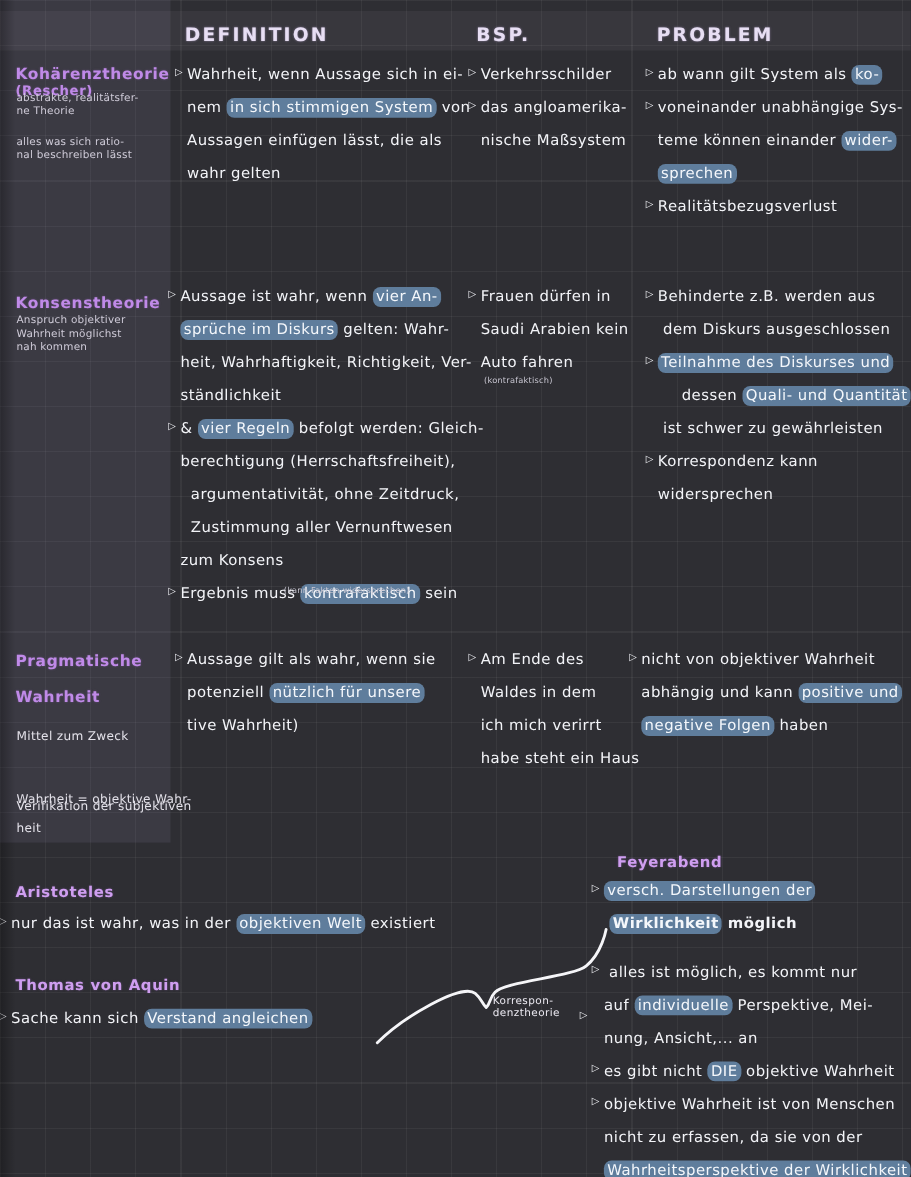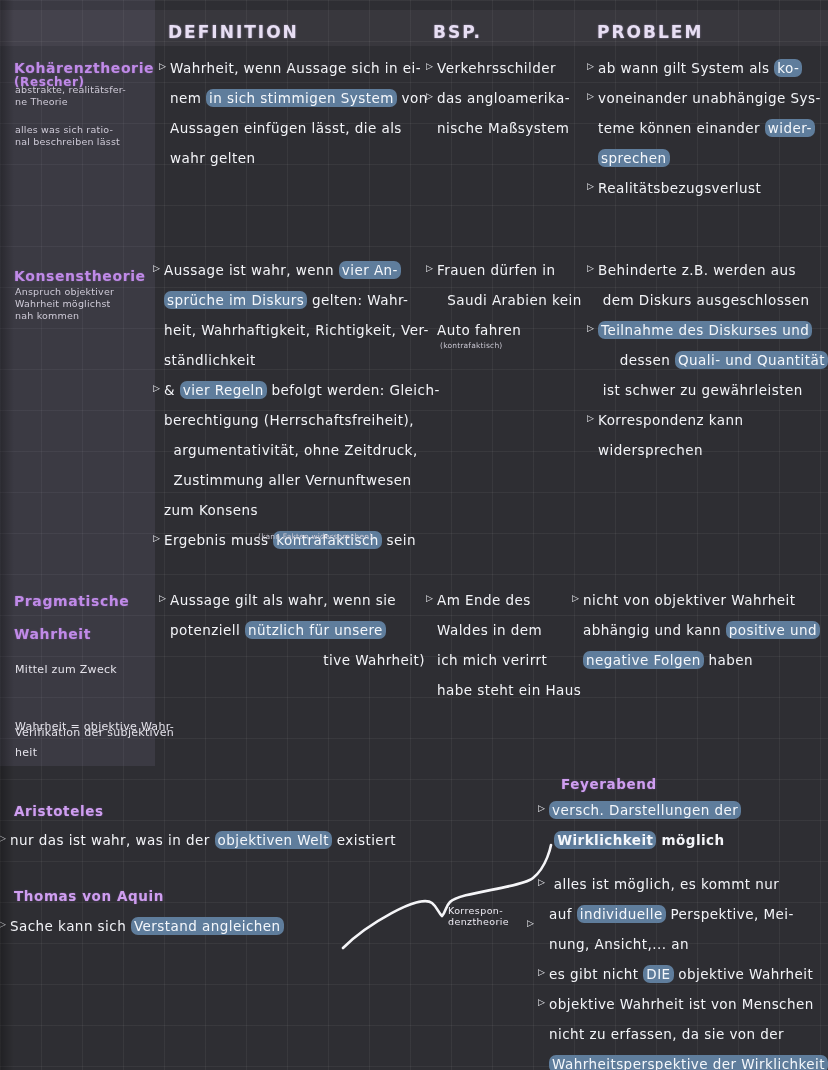--- a/index.html
+++ b/index.html
@@ -156,21 +156,21 @@
       <div class="line" style="position: relative; margin-bottom: 14px;"><span>berechtigung (Herrschaftsfreiheit),</span></div>
       <div class="line" style="position: relative; margin-bottom: 14px;"><span>  argumentativität, ohne Zeitdruck,</span></div>
       <div class="line" style="position: relative; margin-bottom: 14px;"><span>  Zustimmung aller Vernunftwesen</span></div>
       <div class="line" style="position: relative; margin-bottom: 14px;"><span>zum Konsens</span></div>
       <div class="line" style="position: relative; margin-bottom: 14px;"><span class="bullet" style="left: -11px; top: -2px;">▷</span><span>Ergebnis muss </span><span class="hl">kontrafaktisch</span><span> sein</span></div>
     </div>
   <div class="tiny" style="left:258px;top:532px;">(kann Fakten widersprechen)</div>
 
   <div style="position:absolute;left:437px;top:262px;width:155px;">
       <div class="line" style="position: relative; margin-bottom: 14px;"><span class="bullet" style="left: -11px; top: -2px;">▷</span><span>Frauen dürfen in</span></div>
-      <div class="line" style="position: relative; margin-bottom: 14px; text-align: center;"><span>Saudi Arabien kein</span></div>
+      <div class="line" style="position: relative; margin-bottom: 14px;"><span>Saudi Arabien kein</span></div>
       <div class="line" style="position: relative; margin-bottom: 14px;"><span>Auto fahren</span></div>
     </div>
   <div class="tiny" style="left:440px;top:341px;">(kontrafaktisch)</div>
 
   <div style="position:absolute;left:598px;top:262px;width:230px;">
       <div class="line" style="position: relative; margin-bottom: 14px;"><span class="bullet" style="left: -11px; top: -2px;">▷</span><span>Behinderte z.B. werden aus</span></div>
       <div class="line" style="position: relative; margin-bottom: 14px;"><span> dem Diskurs ausgeschlossen</span></div>
       <div class="line" style="position: relative; margin-bottom: 14px;"><span class="bullet" style="left: -11px; top: -2px;">▷</span><span class="hl">Teilnahme des Diskurses und</span></div>
       <div class="line" style="position: relative; margin-bottom: 14px; text-align: right;"><span> dessen </span><span class="hl">Quali- und Quantität</span></div>
       <div class="line" style="position: relative; margin-bottom: 14px;"><span> ist schwer zu gewährleisten</span></div>
@@ -181,21 +181,21 @@
   <div class="sec-title" style="left:14px;top:593px;font-size:14px;">Pragmatische</div>
   <div class="sec-title" style="left:14px;top:626px;font-size:14px;">Wahrheit</div>
   <div class="sub-lg" style="left:15px;top:655px;">Mittel zum Zweck</div>
   <div class="sub-lg" style="left:15px;top:718px;">Verifikation der subjektiven</div>
   <div class="sub-lg" style="left:15px;top:712px;">Wahrheit = objektive Wahr-</div>
   <div class="sub-lg" style="left:15px;top:738px;">heit</div>
 
   <div style="position:absolute;left:170px;top:592px;width:255px;">
       <div class="line" style="position: relative; margin-bottom: 14px;"><span class="bullet" style="left: -11px; top: -2px;">▷</span><span>Aussage gilt als wahr, wenn sie</span></div>
       <div class="line" style="position: relative; margin-bottom: 14px;"><span>potenziell </span><span class="hl">nützlich für unsere</span></div>
-      <div class="line" style="position: relative; margin-bottom: 14px; text-align: right;"><span>tive Wahrheit)</span></div>
+      <div class="line" style="position: relative; margin-bottom: 14px;"><span>tive Wahrheit)</span></div>
     </div>
   <div style="position:absolute;left:437px;top:592px;width:155px;">
       <div class="line" style="position: relative; margin-bottom: 14px;"><span class="bullet" style="left: -11px; top: -2px;">▷</span><span>Am Ende des</span></div>
       <div class="line" style="position: relative; margin-bottom: 14px;"><span>Waldes in dem</span></div>
       <div class="line" style="position: relative; margin-bottom: 14px;"><span>ich mich verirrt</span></div>
       <div class="line" style="position: relative; margin-bottom: 14px;"><span>habe steht ein Haus</span></div>
     </div>
   <div style="position:absolute;left:583px;top:592px;width:245px;">
       <div class="line" style="position: relative; margin-bottom: 14px;"><span class="bullet" style="left: -11px; top: -2px;">▷</span><span>nicht von objektiver Wahrheit</span></div>
       <div class="line" style="position: relative; margin-bottom: 14px;"><span>abhängig und kann </span><span class="hl">positive und</span></div>

